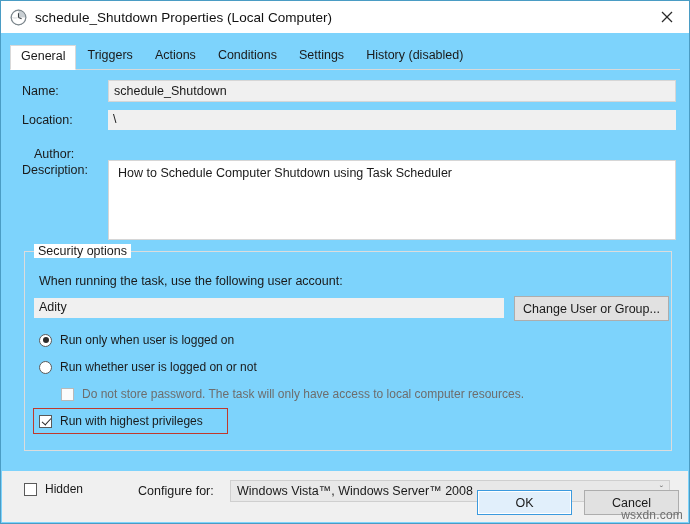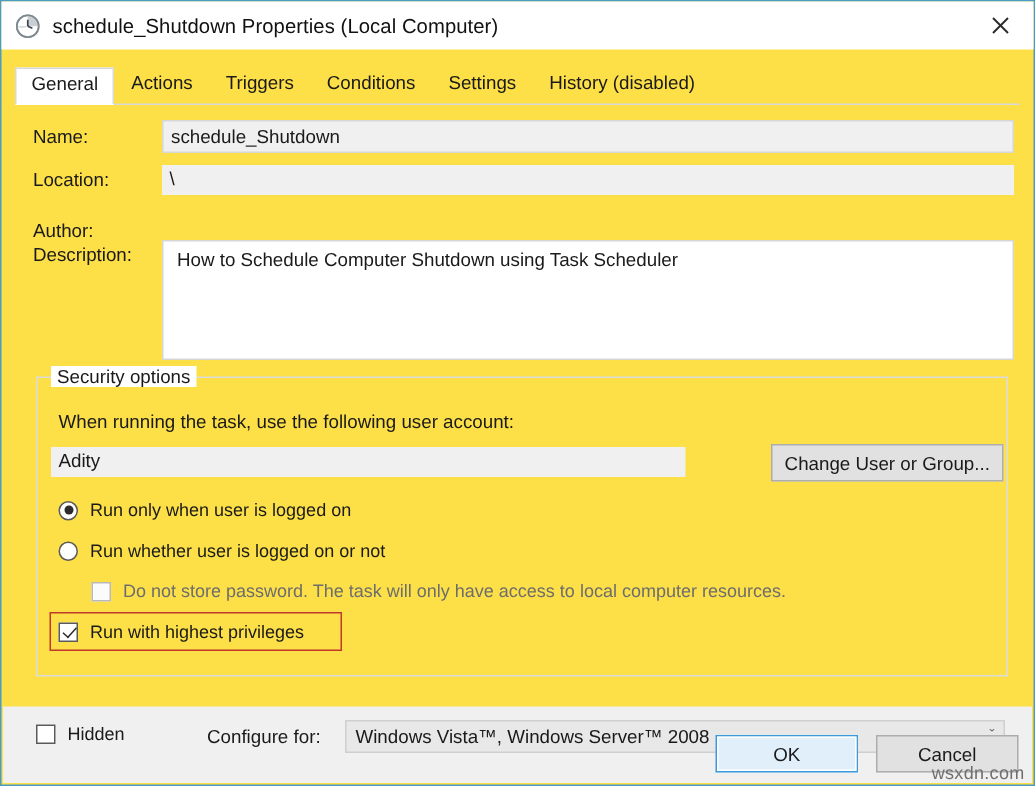--- a/index.html
+++ b/index.html
@@ -17,21 +17,21 @@
   }
 
   
   .window {
     position: absolute;
     left: 0; top: 0;
     width: 690px;
     height: 524px;
     box-sizing: border-box;
     border: 1px solid #4a9cc4;
-    background: #fde047;
+    background: #7dd3fc;
   }
 
   
   .titlebar {
     position: absolute;
     left: 0; top: 0;
     right: 0;
     height: 32px;
     background: #ffffff;
     display: flex;
@@ -329,24 +329,24 @@
       </svg>
     </div>
   </div>
 
   <div class="tabstrip">
     <div class="tabs">
       <div class="tab active">
         <span>General</span>
       </div>
       <div class="tab">
+        <span>Triggers</span>
+      </div>
+      <div class="tab">
         <span>Actions</span>
-      </div>
-      <div class="tab">
-        <span>Triggers</span>
       </div>
       <div class="tab">
         <span>Conditions</span>
       </div>
       <div class="tab">
         <span>Settings</span>
       </div>
       <div class="tab">
         <span>History (disabled)</span>
       </div>
@@ -358,36 +358,36 @@
     <div class="row" style="top:11px; left:12px; right:2px;">
       <span class="field-label">Name:</span>
       <span class="input-ro" style="width:568px;">schedule_Shutdown</span>
     </div>
 
     <div class="row" style="top:41px; left:12px; right:2px;">
       <span class="field-label">Location:</span>
       <span class="input-flat" style="width:568px;">\</span>
     </div>
 
-    <div class="row" style="top:66px; left:12px; right:2px;gap:32px;">
+    <div class="row" style="top:66px; left:24px; right:2px;gap:32px;">
       <span class="field-label">Author:</span>
       <span class="plain-value">LAPTOP-AK</span>
     </div>
 
     <div class="row" style="top:91px; left:12px; right:2px; align-items:flex-start;">
       <span class="field-label" style="padding-top:3px;">Description:</span>
       <span class="textarea-ro" style="width:568px; height:80px;">How to Schedule Computer Shutdown using Task Scheduler</span>
     </div>
 
     <div class="groupbox" style="left:14px; top:182px; width:648px; height:200px;">
       <span class="groupbox-label">Security options</span>
 
       <span class="gtext" style="left:14px; top:22px;">When running the task, use the following user account:</span>
 
-      <span class="input-flat" style="position:absolute; left:9px; top:46px; width:423px;">Adity</span>
+      <span class="input-flat" style="position:absolute; left:9px; top:46px; width:470px;">Adity</span>
 
       <div class="btn" style="position:absolute; left:489px; top:44px; width:155px; height:25px;">
         <span>Change User or Group...</span>
       </div>
 
       <div class="opt" style="left:14px; top:81px;">
         <span class="radio checked"></span>
         <span class="opt-label">Run only when user is logged on</span>
       </div>
 

